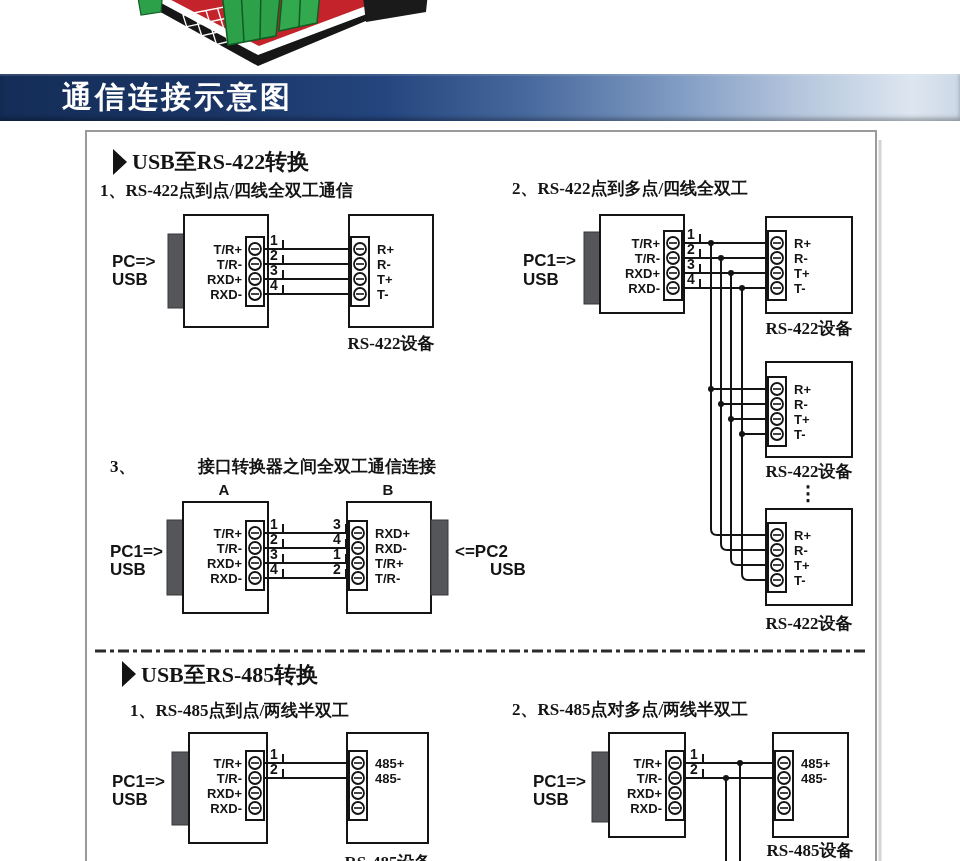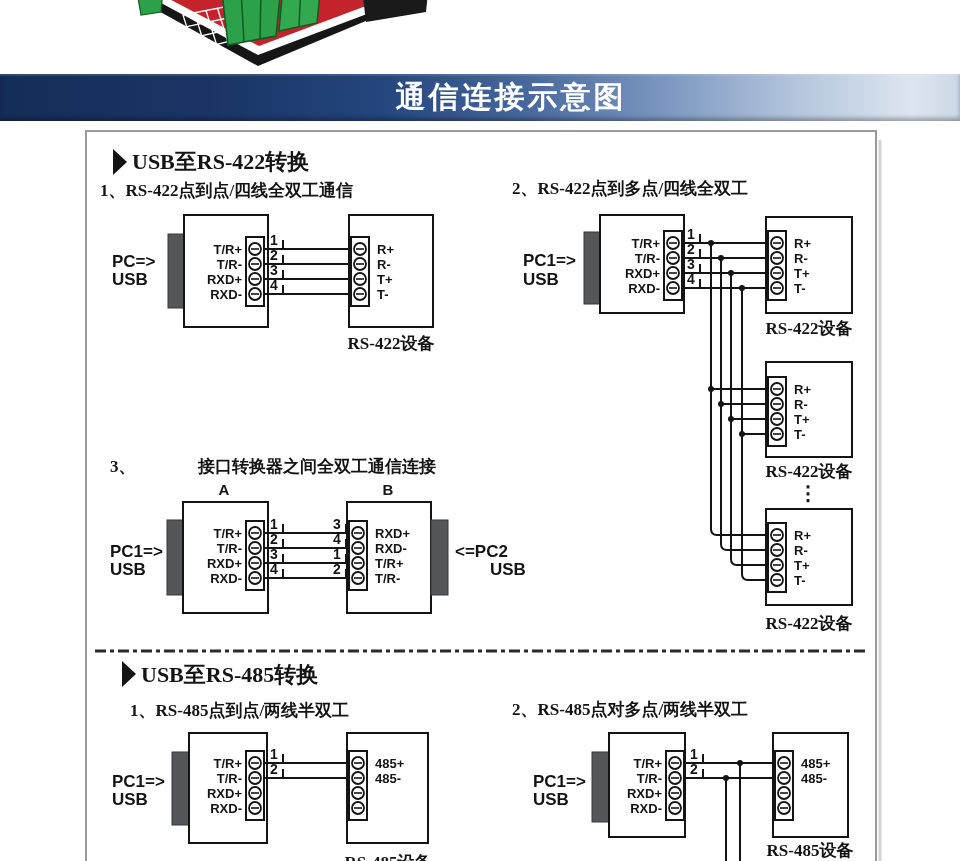--- a/index.html
+++ b/index.html
@@ -1,18 +1,18 @@
 <!DOCTYPE html>
 <html><head>
 <meta charset="utf-8">
 <style>
   html,body{margin:0;padding:0;}
   body{width:960px;height:861px;overflow:hidden;background:#fff;position:relative;
        font-family:"Liberation Sans",sans-serif;}
-  .stage{position:absolute;left:0;top:0;width:960px;height:616px;text-align:center;}
+  .stage{position:absolute;left:0;top:0;width:960px;height:616px;}
   .photo{position:absolute;left:0;top:0;}
   .hdr{position:absolute;left:0;top:74px;width:960px;height:47px;
        background:linear-gradient(90deg,#142d58 0%,#1a3565 22%,#24457e 40%,#48699d 55%,
                   #7e9ac2 70%,#b4c5dc 83%,#dde6f0 95%,#ccd8e6 100%);
        box-shadow:inset 0 2px 1px rgba(255,255,255,.14), inset 0 -3px 4px rgba(0,0,0,.30);}
   .hdr span{display:block;color:#fff;font-size:30px;font-weight:bold;line-height:46px;
        padding-left:62px;letter-spacing:3px;font-family:"Liberation Sans",sans-serif;}
   .main{position:absolute;left:0;top:129px;}
   
   .bx{fill:#fff;stroke:#141414;stroke-width:2;}

